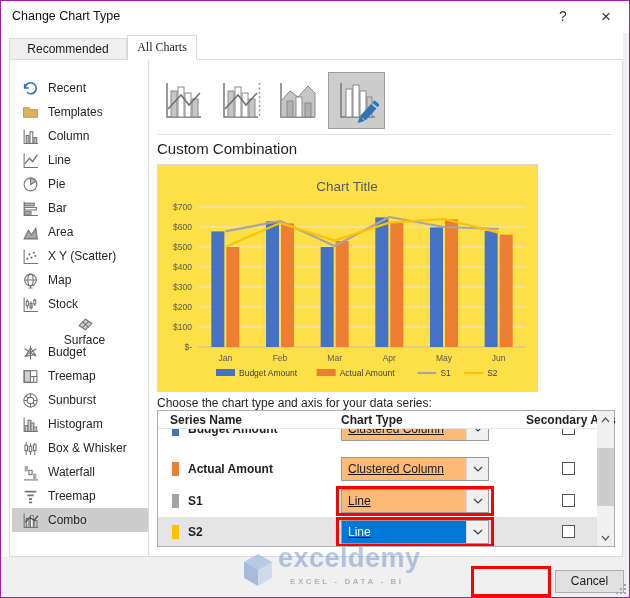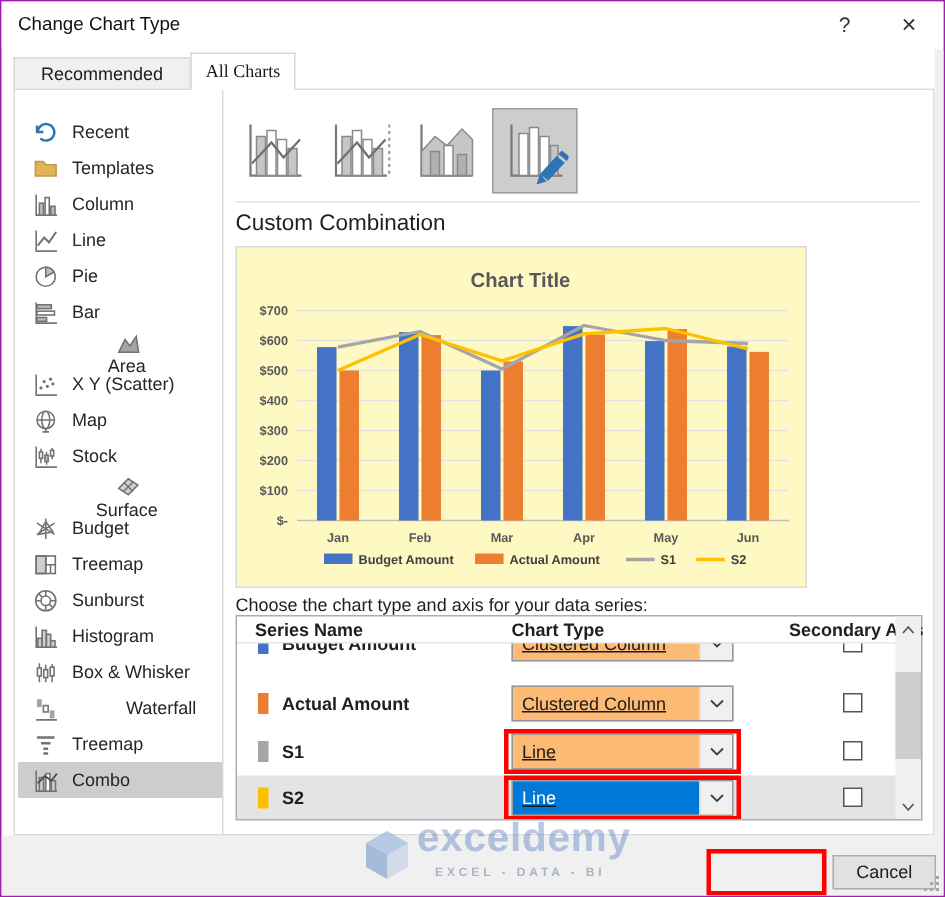--- a/index.html
+++ b/index.html
@@ -29,21 +29,21 @@
   .side-item { position:absolute; left:2px; width:136px; height:24px; display:flex; align-items:center; cursor:default; }
   .side-item.selected { background:#cdcdcd; }
   .side-icon { width:17px; height:17px; margin-left:10px; flex:none; }
   .side-label { margin-left:9px; color:#262626; white-space:nowrap; }
   
   .subtype-btn { position:absolute; display:flex; align-items:center; justify-content:center; cursor:default; }
   .subtype-btn.selected { background:#cdcdcd; border:1px solid #9d9d9d; }
   .icons-sep { position:absolute; left:147px; top:74px; width:456px; height:1px; background:#e2e2e2; }
   .section-heading { position:absolute; left:147px; top:80px; font-size:15px; color:#1f1f1f; }
   
-  .chart-box { position:absolute; left:147px; top:104px; width:381px; height:228px; border:1px solid #d9d9d9; background:#fef9c3;font-weight:bold; }
+  .chart-box { position:absolute; left:147px; top:104px; width:381px; height:228px; border:1px solid #d9d9d9; background:#fde047; }
   .choose-label { position:absolute; left:147px; top:336px; color:#1f1f1f; }
   
   .series-table { position:absolute; left:147px; top:350px; width:458px; height:137px; border:1px solid #abadb3; background:#fff; }
   .tbl-h { position:absolute; top:2px; font-weight:bold; color:#1f1f1f; white-space:nowrap; }
   .tbl-rows { position:absolute; left:0; top:17px; width:441px; height:118px; overflow:hidden; border-top:1px solid #e6e6e6; }
   .srow { position:relative; width:441px; }
   .srow.selected { background:#e4e4e4; }
   .row-inner { position:absolute; left:0; width:100%; }
   .swatch { position:absolute; left:14px; top:50%; margin-top:-7px; width:7px; height:14px; }
   .row-label { position:absolute; left:30px; top:50%; transform:translateY(-50%); font-weight:bold; color:#1f1f1f; white-space:nowrap; }
@@ -135,21 +135,21 @@
         </div>
         <div class="side-item" style="top: 136px;">
           <span class="side-icon"><svg viewBox="0 0 16 16" width="17" height="17">
               <path d="M2 1.5v13h13" stroke="#737373" fill="none"></path>
               <rect x="2.5" y="3" width="9" height="2.4" fill="#bdbdbd" stroke="#737373"></rect>
               <rect x="2.5" y="7" width="11" height="2.4" fill="#fff" stroke="#737373"></rect>
               <rect x="2.5" y="11" width="6" height="2.4" fill="#bdbdbd" stroke="#737373"></rect>
             </svg></span>
           <span class="side-label">Bar</span>
         </div>
-        <div class="side-item" style="top: 160px; flex-direction: column;">
+        <div class="side-item" style="top: 160px;">
           <span class="side-icon"><svg viewBox="0 0 16 16" width="17" height="17">
               <path d="M2 14l4-8 3 4 4-6 1.5 10z" fill="#a5a5a5" stroke="#737373"></path>
             </svg></span>
           <span class="side-label">Area</span>
         </div>
         <div class="side-item" style="top: 184px;">
           <span class="side-icon"><svg viewBox="0 0 16 16" width="17" height="17">
               <path d="M2 1.5v13h13" stroke="#737373" fill="none"></path>
               <circle cx="5" cy="10" r="1" fill="#737373"></circle>
               <circle cx="7" cy="6" r="1" fill="#737373"></circle>
@@ -219,21 +219,21 @@
         </div>
         <div class="side-item" style="top: 376px;">
           <span class="side-icon"><svg viewBox="0 0 16 16" width="17" height="17">
               <path d="M4 2v12M8 3v11M12 2.5v11.5" stroke="#737373"></path>
               <rect x="2.8" y="5" width="2.4" height="5" fill="#fff" stroke="#737373"></rect>
               <rect x="6.8" y="6" width="2.4" height="5" fill="#fff" stroke="#737373"></rect>
               <rect x="10.8" y="4.5" width="2.4" height="5.5" fill="#fff" stroke="#737373"></rect>
             </svg></span>
           <span class="side-label">Box &amp; Whisker</span>
         </div>
-        <div class="side-item" style="top: 400px; gap: 36px;">
+        <div class="side-item" style="top: 400px;">
           <span class="side-icon"><svg viewBox="0 0 16 16" width="17" height="17">
               <rect x="2.5" y="2" width="3" height="5" fill="#a5a5a5"></rect>
               <rect x="6.5" y="6" width="3" height="4" fill="#fff" stroke="#737373"></rect>
               <rect x="10.5" y="9" width="3" height="5" fill="#a5a5a5"></rect>
               <path d="M2 15h13" stroke="#737373"></path>
             </svg></span>
           <span class="side-label">Waterfall</span>
         </div>
         <div class="side-item" style="top: 424px;">
           <span class="side-icon"><svg viewBox="0 0 16 16" width="17" height="17">

